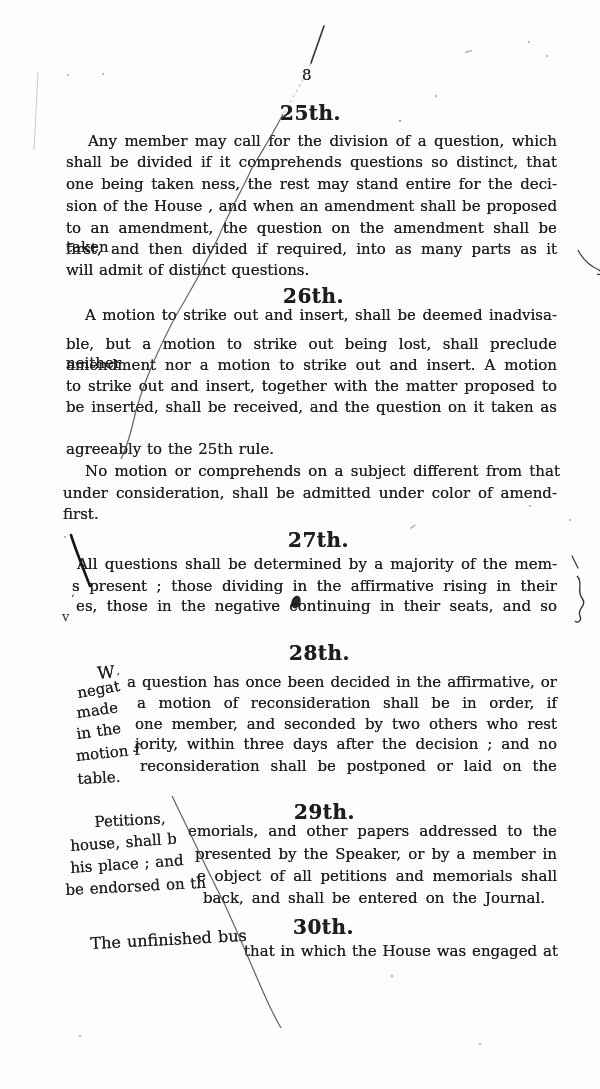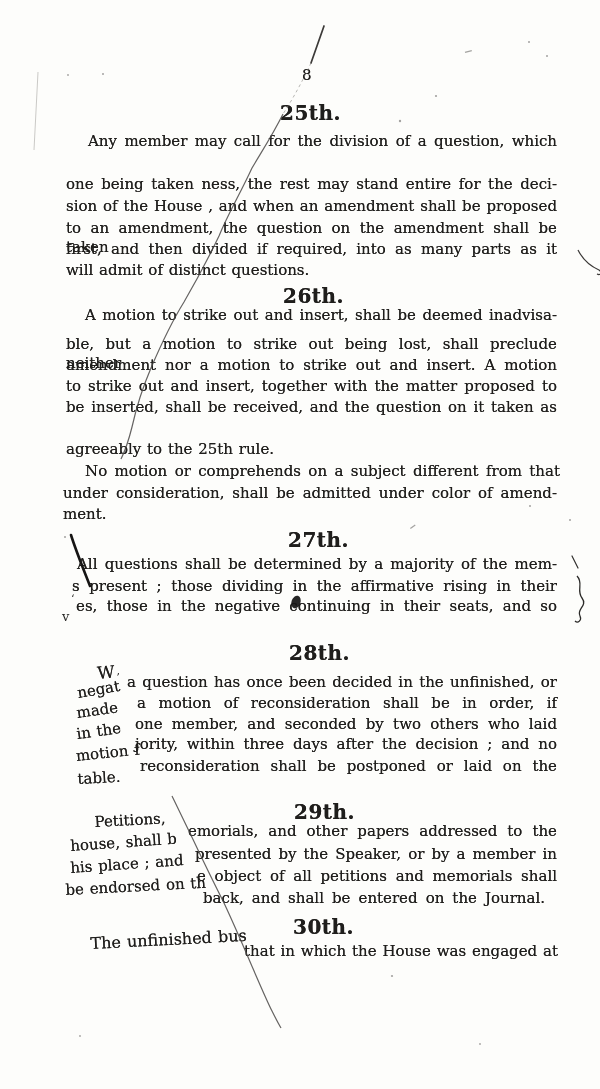--- a/index.html
+++ b/index.html
@@ -27,53 +27,54 @@
 </style>
 </head>
 <body>
 
 <div class="pg">
 
   <div class="pn" style="left:302px;top:66px">8</div>
 
   <div class="hd" style="left:280px;top:101px">25th.</div>
   <div class="ln j" style="left:88px;top:132px;width:469px">Any member may call for the division of a question, which</div>
+  <div class="ln j" style="left:66px;top:153px;width:491px">shall be divided if it comprehends questions so distinct, that</div>
   <div class="ln j" style="left:66px;top:175px;width:491px">one being taken ness, the rest may stand entire for the deci-</div>
   <div class="ln j" style="left:66px;top:197px;width:491px">sion of the House , and when an amendment shall be proposed</div>
   <div class="ln j" style="left:66px;top:219px;width:491px">to an amendment, the question on the amendment shall be taken</div>
   <div class="ln" style="left:66px;top:261px;width:491px">will admit of distinct questions.</div>
   <div class="ln j" style="left:66px;top:240px;width:491px">first, and then divided if required, into as many parts as it</div>
 
   <div class="hd" style="left:283px;top:284px">26th.</div>
   <div class="ln j" style="left:85px;top:306px;width:472px">A motion to strike out and insert, shall be deemed inadvisa-</div>
   <div class="ln j" style="left:66px;top:335px;width:491px">ble, but a motion to strike out being lost, shall preclude neither</div>
   <div class="ln j" style="left:66px;top:377px;width:491px">to strike out and insert, together with the matter proposed to</div>
   <div class="ln j" style="left:66px;top:356px;width:491px">amendment nor a motion to strike out and insert.  A motion</div>
   <div class="ln j" style="left:66px;top:398px;width:491px">be inserted, shall be received, and the question on it taken as</div>
   <div class="ln" style="left:66px;top:440px;width:491px">agreeably to the 25th rule.</div>
 
   <div class="ln j" style="left:85px;top:462px;width:475px">No motion or comprehends on a subject different from that</div>
   <div class="ln j" style="left:63px;top:484px;width:494px">under consideration, shall be admitted under color of amend-</div>
-  <div class="ln" style="left:63px;top:505px;width:494px">ment.</div>
+  <div class="ln" style="left:63px;top:505px;width:494px">first.</div>
 
   <div class="hd" style="left:288px;top:528px">27th.</div>
   <div class="ln j" style="left:77px;top:555px;width:480px">All questions shall be determined by a majority of the mem-</div>
   <div class="ln j" style="left:72px;top:577px;width:485px">s present ; those dividing in the affirmative rising in their</div>
   <div class="mk" style="left:71px;top:593px">ʻ</div>
   <div class="ln j" style="left:76px;top:597px;width:481px">es, those in the negative continuing in their seats, and so</div>
   <div class="mk" style="left:62px;top:609px;font-size:13px">v</div>
 
   <div class="hd" style="left:289px;top:641px">28th.</div>
   <div class="ln fr" style="left:98px;top:664px;font-size:17px;transform:rotate(-5deg)">W</div>
   <div class="mk" style="left:116px;top:671px">ʼ</div>
-  <div class="ln j" style="left:127px;top:673px;width:430px">a question has once been decided in the unfinished, or</div>
+  <div class="ln j" style="left:127px;top:673px;width:430px">a question has once been decided in the affirmative, or</div>
   <div class="ln fr" style="left:79px;top:684px;transform:rotate(-10deg)">negat</div>
   <div class="ln j" style="left:137px;top:694px;width:420px">a motion of reconsideration shall be in order, if</div>
   <div class="ln fr" style="left:78px;top:704px;transform:rotate(-8deg)">made</div>
-  <div class="ln j" style="left:135px;top:715px;width:422px">one member, and seconded by two others who laid</div>
+  <div class="ln j" style="left:135px;top:715px;width:422px">one member, and seconded by two others who rest</div>
   <div class="ln fr" style="left:78px;top:725px;transform:rotate(-8deg)">in the</div>
   <div class="ln j" style="left:135px;top:735px;width:422px">jority, within three days after the decision ; and no</div>
   <div class="ln fr" style="left:77px;top:747px;transform:rotate(-6deg)">motion f</div>
   <div class="ln j" style="left:140px;top:757px;width:417px">reconsideration shall be postponed or laid on the</div>
   <div class="ln fr" style="left:78px;top:770px;transform:rotate(-3deg)">table.</div>
 
   <div class="hd" style="left:294px;top:800px">29th.</div>
   <div class="ln fr" style="left:95px;top:813px;transform:rotate(-3deg)">Petitions,</div>
   <div class="ln j" style="left:188px;top:822px;width:369px">emorials, and other papers addressed to the</div>
   <div class="ln fr" style="left:71px;top:837px;transform:rotate(-4deg)">house, shall b</div>

